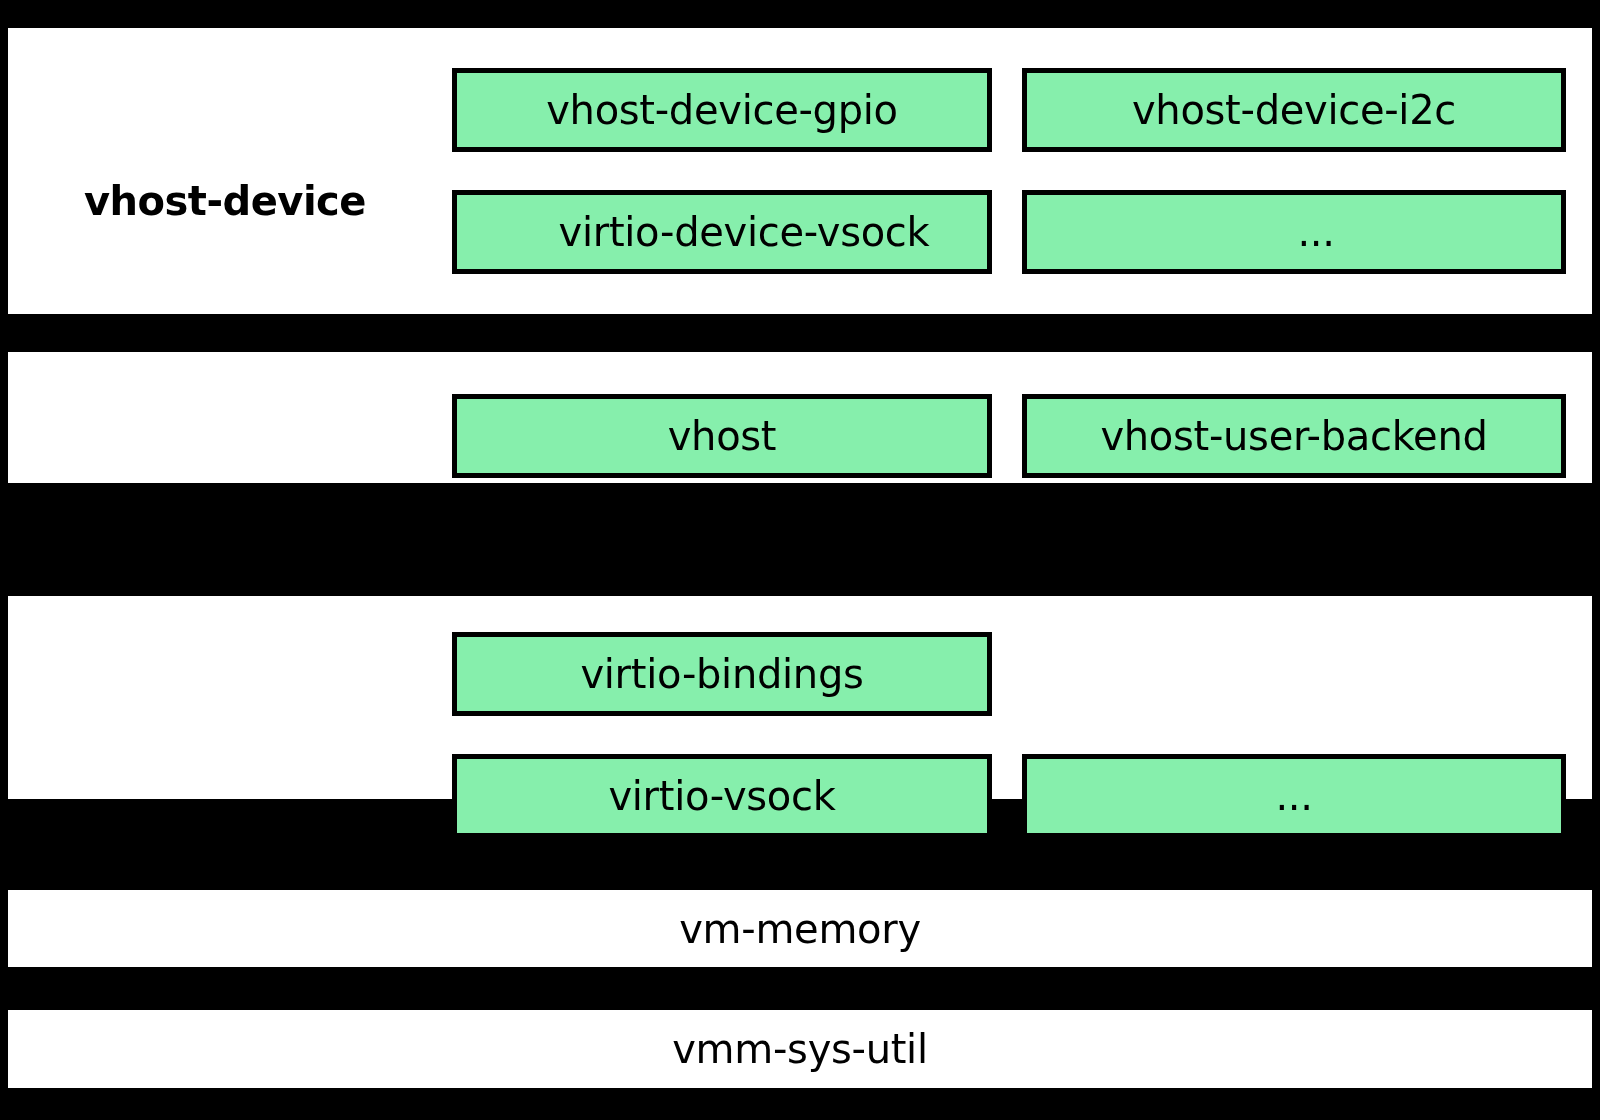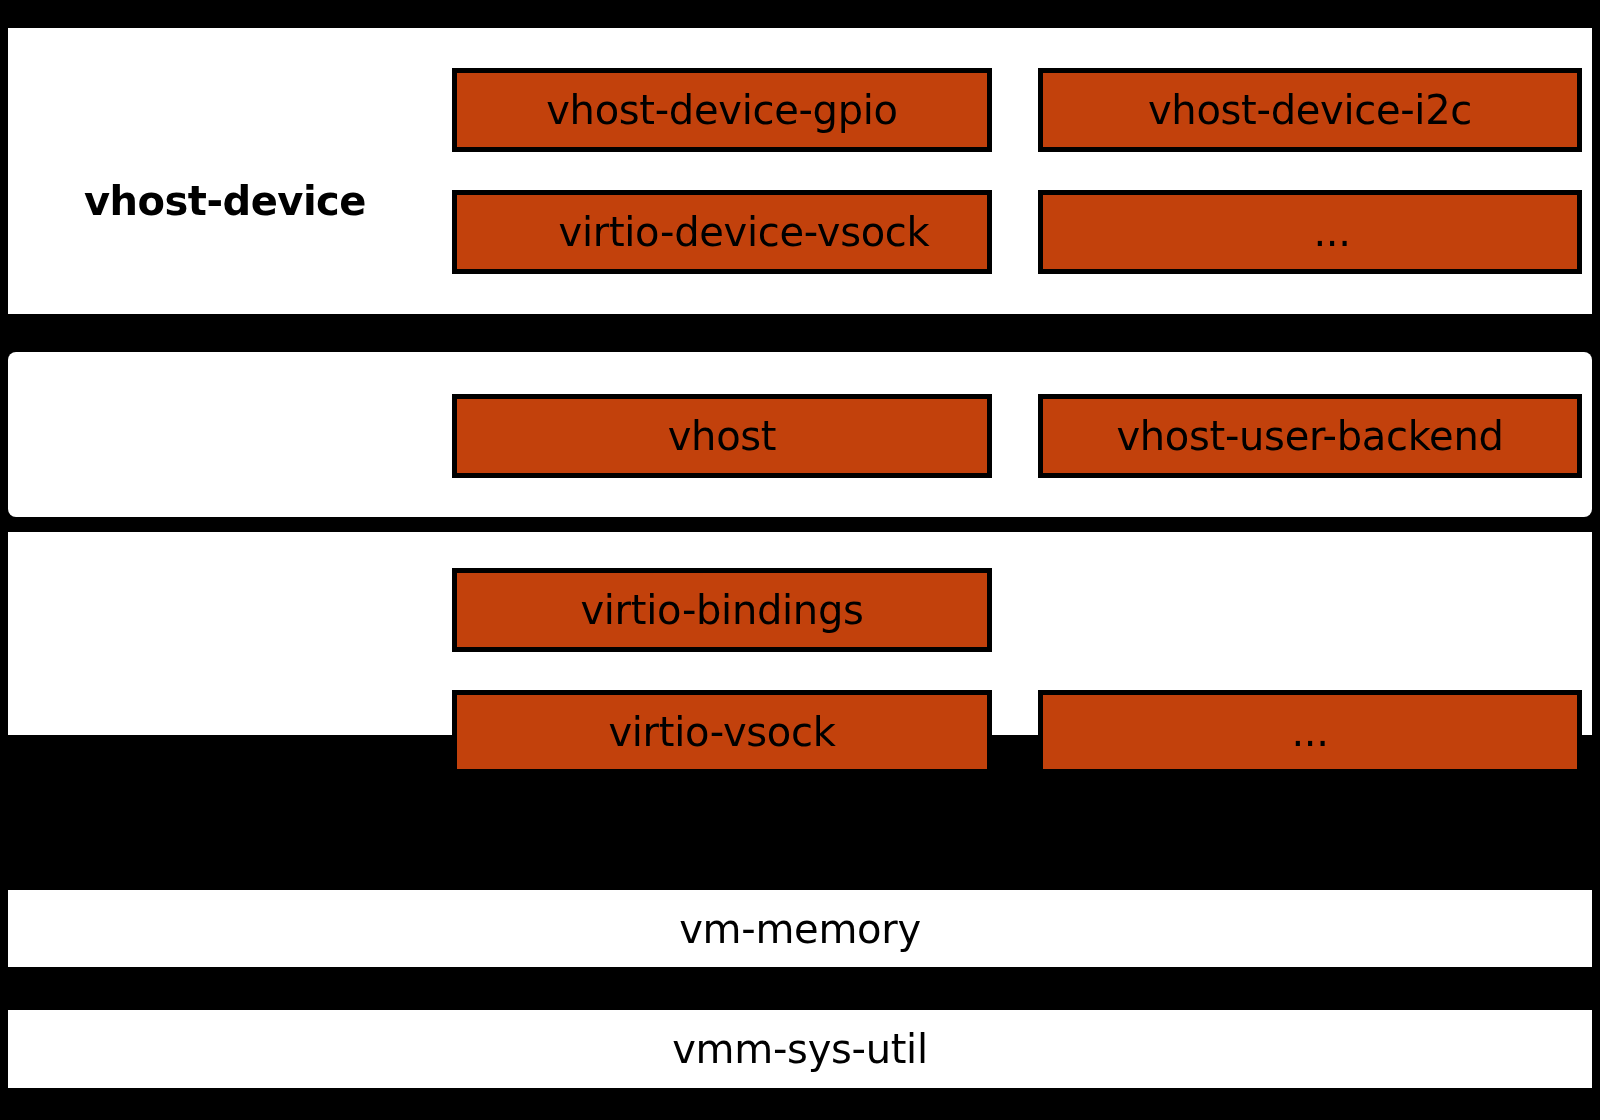--- a/index.html
+++ b/index.html
@@ -18,55 +18,55 @@
   }
   .section {
     position: absolute;
     left: 8px;
     width: 1584px;
     background: #ffffff;
     box-sizing: border-box;
   }
   
   #sec-vhost-device { top: 28px;   height: 286px; }
-  #sec-vhost        { top: 352px;  height: 165px; border-radius: 8px; }
-  #sec-vm-virtio    { top: 532px;  height: 203px; }
+  #sec-vhost        { top: 352px;  height: 131px; }
+  #sec-vm-virtio    { top: 596px;  height: 203px; }
   #sec-vm-memory    { top: 890px;  height: 77px;  }
   #sec-vmm-sys-util { top: 1010px; height: 78px;  }
 
   .section-label {
     position: absolute;
     left: 30px;
     font-weight: bold;
     font-size: 40px;
     line-height: 1;
     color: #000000;
     white-space: nowrap;
     letter-spacing: -0.5px;
   }
   #sec-vhost-device .section-label { top: 153px; margin-left: 46px; }
   #sec-vhost .section-label        { top: 404px; }
 
   .crate-box {
     position: absolute;
     box-sizing: border-box;
     border: 5px solid #000000;
-    background: #c2410c;
+    background: #86efac;
     color: #000000;
     font-size: 40px;
     line-height: 1;
     display: flex;
     align-items: center;
     justify-content: center;
     white-space: nowrap;
     letter-spacing: -0.3px;
   }
   
   .col-left  { left: 444px;  width: 540px; }
-  .col-right { left: 1014px; width: 544px; margin-left: 16px; }
+  .col-right { left: 1014px; width: 544px; }
 
   
   .row-1 { height: 84px; }
   .row-2 { height: 84px; }
 
   #sec-vhost-device .row-1 { top: 40px;  }
   #sec-vhost-device .row-2 { top: 162px; padding-left: 44px; }
 
   #sec-vhost .row-1 { top: 42px; }
 

